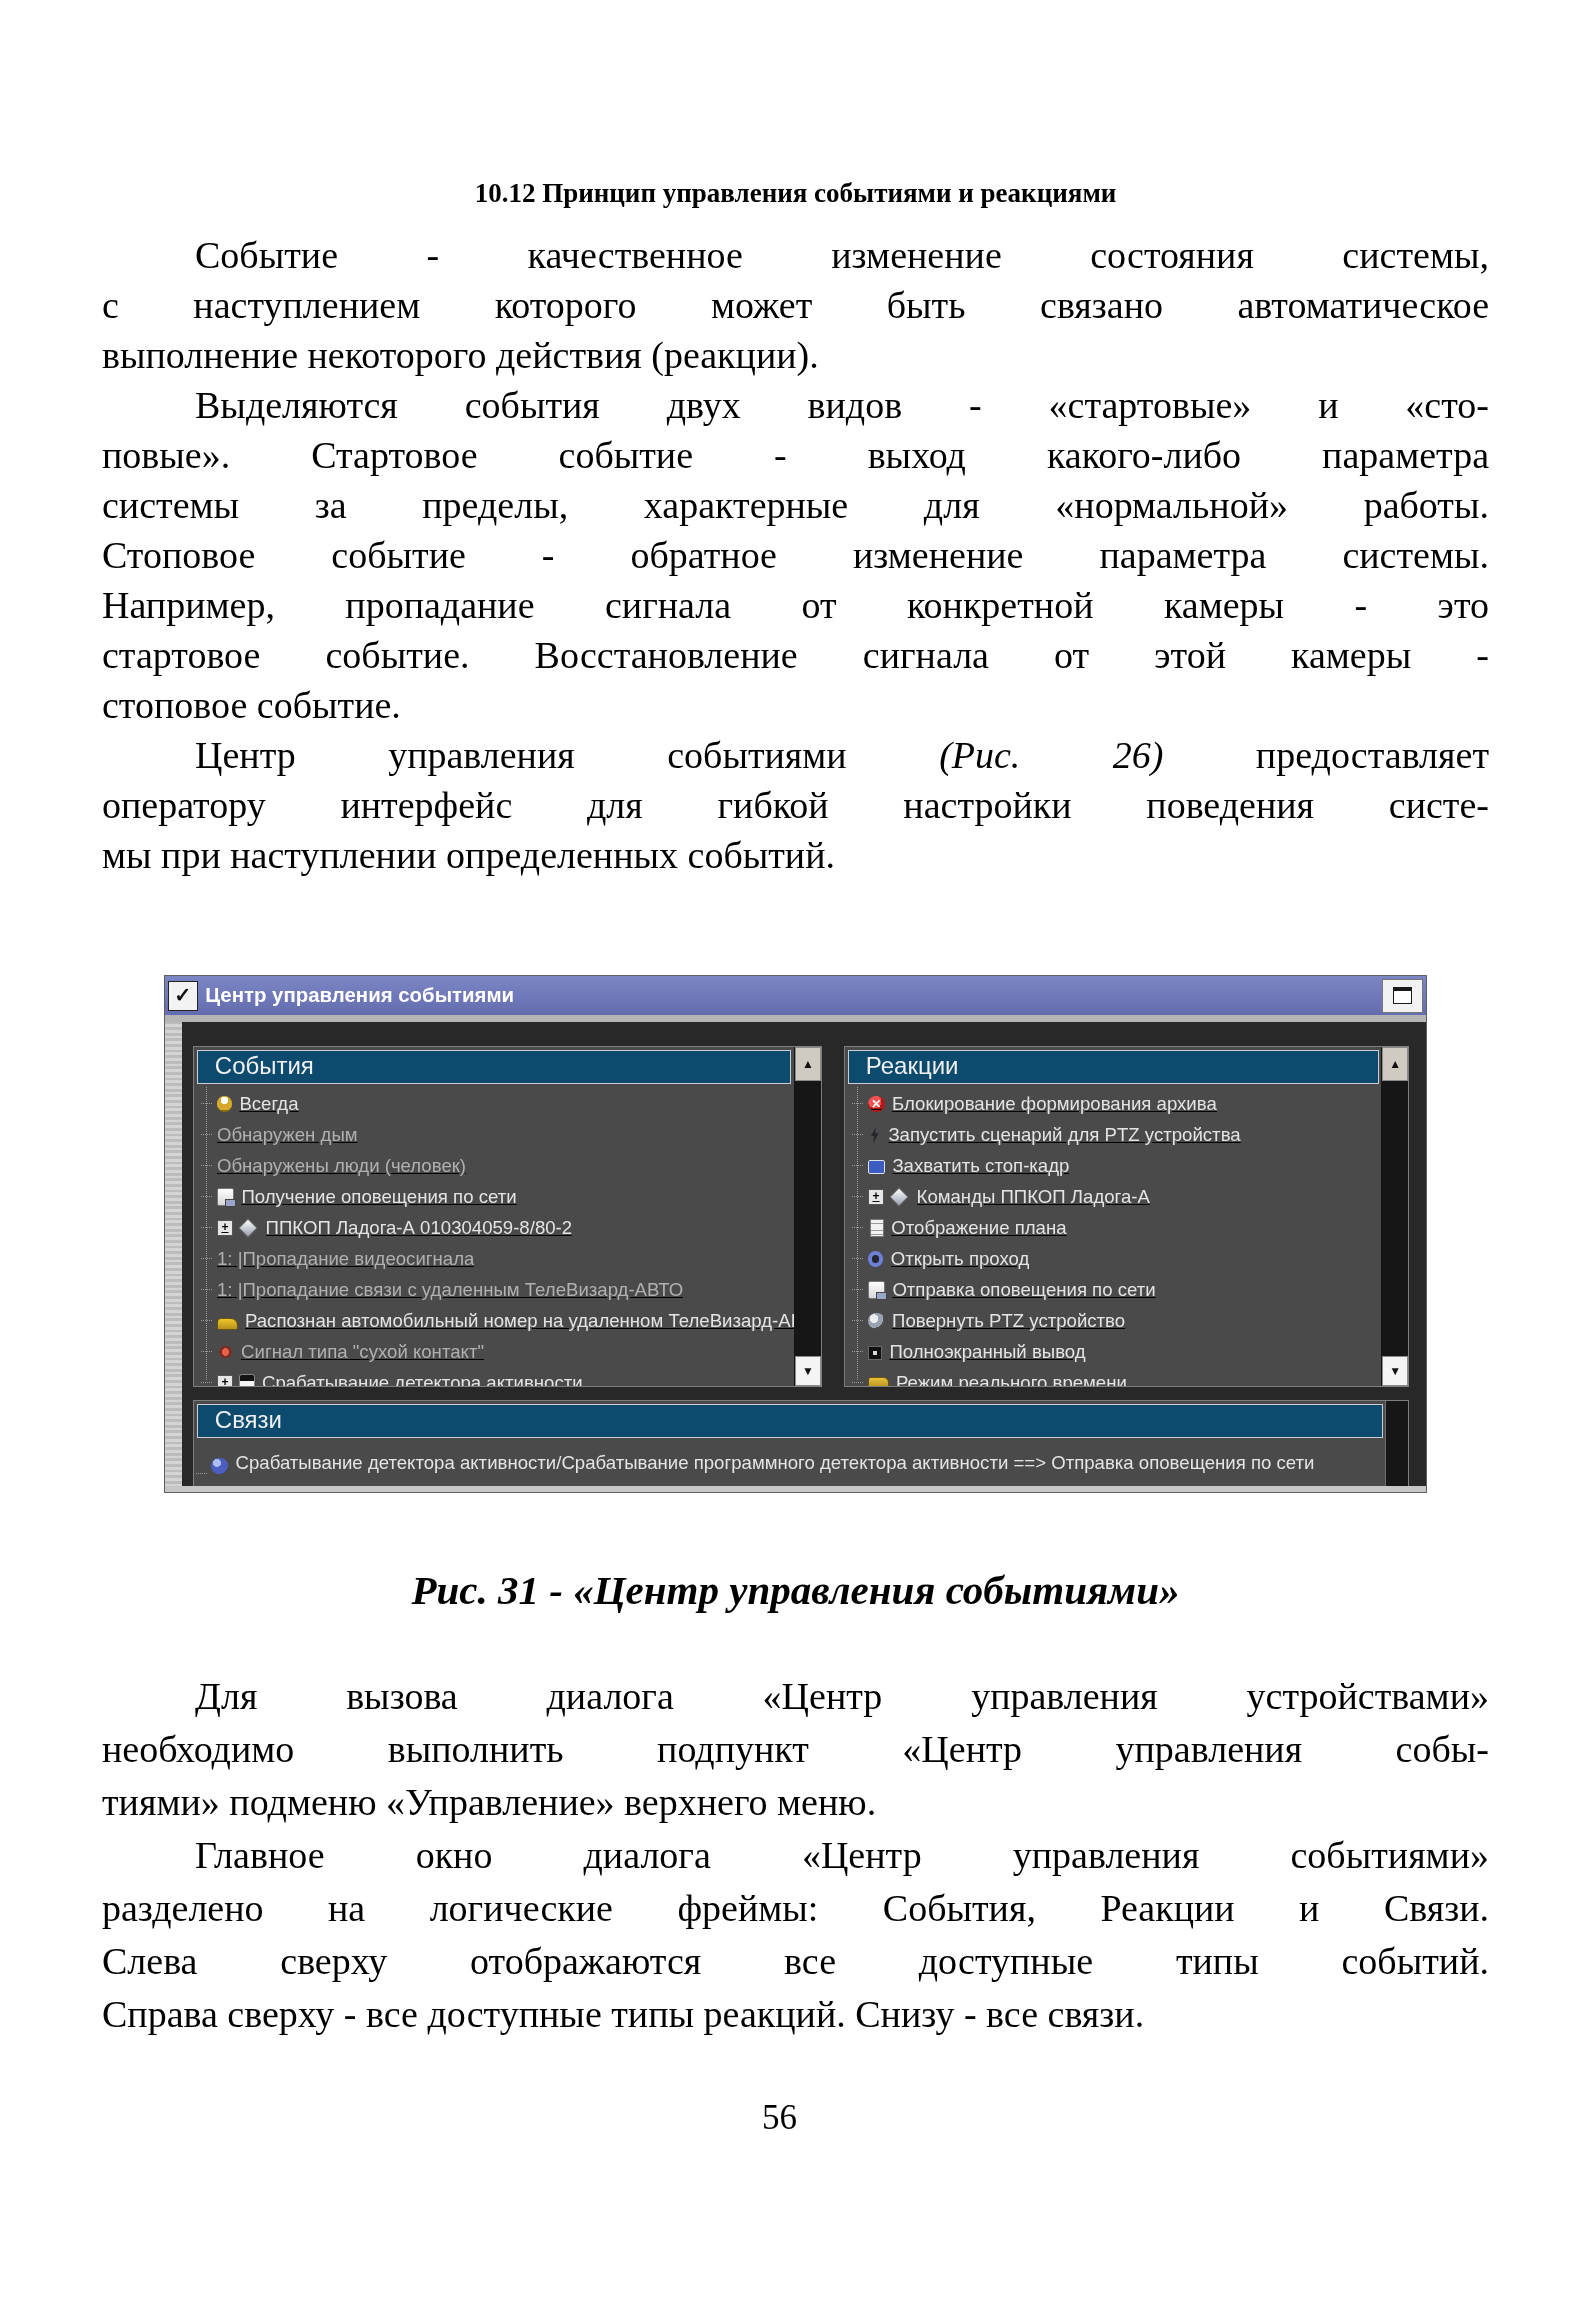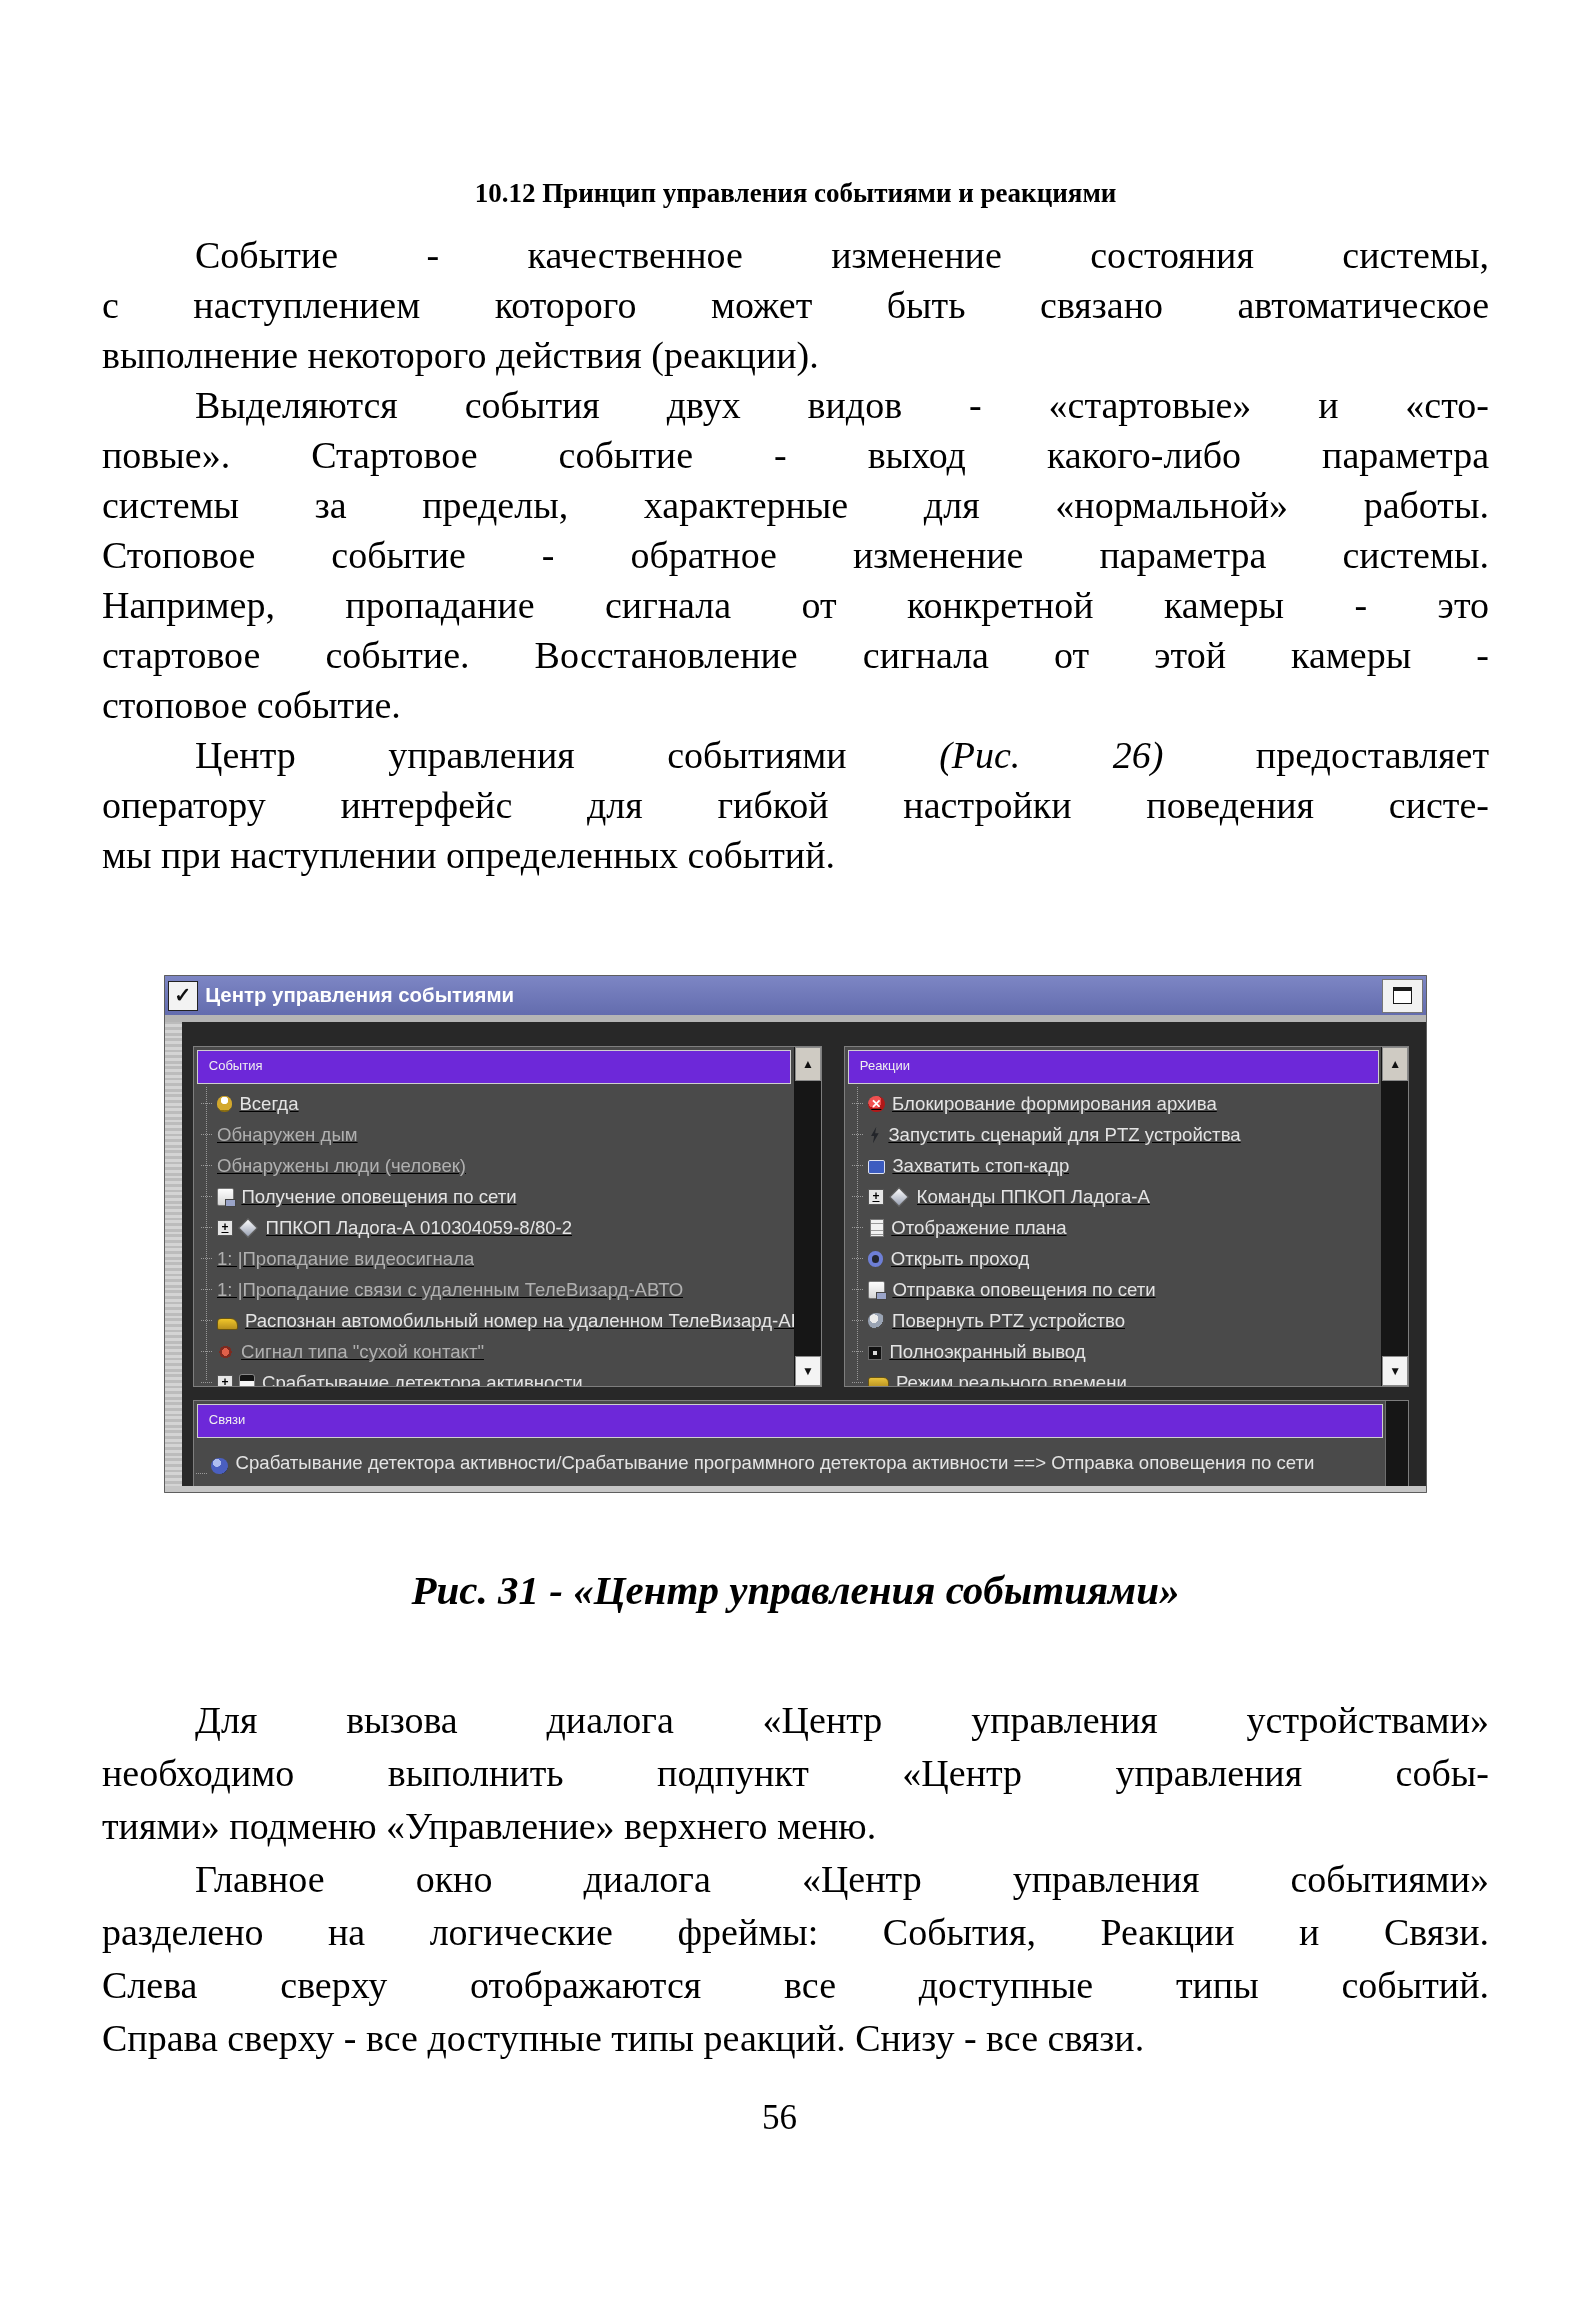--- a/index.html
+++ b/index.html
@@ -4,21 +4,21 @@
 <style>
   html,body{margin:0;padding:0;background:#ffffff;}
   .page{position:relative;width:1589px;height:2299px;background:#ffffff;
         font-family:"Liberation Serif",serif;color:#000;overflow:hidden;}
 
   
   .doc-title{position:absolute;left:102px;width:1387px;top:178px;
              font-size:27px;font-weight:bold;text-align:center;white-space:nowrap;}
   .textblock{position:absolute;left:102px;width:1387px;font-size:38px;}
   #upper-text{top:230px;}
-  #lower-text{top:1670px;margin-top:24px;}
+  #lower-text{top:1670px;}
   .line{height:50px;line-height:50px;text-align:justify;text-align-last:justify;white-space:nowrap;}
   #lower-text .line{height:53px;line-height:53px;}
   .line.first{text-indent:93px;}
   .line.last{text-align-last:left;}
   .it{font-style:italic;}
   .caption{position:absolute;left:102px;width:1387px;top:1566px;text-align:center;
            font-size:41px;font-weight:bold;font-style:italic;white-space:nowrap;}
   .page-number{position:absolute;left:86px;width:1387px;top:2098px;text-align:center;font-size:35px;}
 
   
@@ -38,22 +38,22 @@
   .win-body{position:absolute;left:0;top:46px;right:0;bottom:0;background:#282828;overflow:hidden;}
   .left-frame{position:absolute;left:0;top:0;bottom:0;width:16.7px;
               background:repeating-linear-gradient(0deg,#d4d4d4 0 2.8px,#bcbcbc 2.8px 5.6px);}
   .bottom-frame{position:absolute;left:0;bottom:0;right:0;height:5.6px;background:#c6c6c6;z-index:5;}
 
   .panels-top{position:absolute;left:28px;top:24px;right:16.7px;height:341px;display:flex;gap:22px;}
   .panel{display:flex;background:#4a4a4a;border:0.9px solid #7e7e7e;}
   .panel.events{width:627px;flex:none;}
   .panel.reactions{flex:1;}
   .panel-main{flex:1;display:flex;flex-direction:column;min-width:0;}
-  .panel-header{height:32px;flex:none;background:#6d28d9;border:0.9px solid #cfcfcf;margin:2.8px;
-                color:#f0f0f0;font-size:13px;line-height:30px;padding-left:11px;white-space:nowrap;overflow:hidden;}
+  .panel-header{height:32px;flex:none;background:#0c4a6e;border:0.9px solid #cfcfcf;margin:2.8px;
+                color:#f0f0f0;font-size:24px;line-height:30px;padding-left:17px;white-space:nowrap;overflow:hidden;}
   .tree{flex:1;overflow:hidden;position:relative;padding-top:1.9px;}
   .tree::before{content:"";position:absolute;left:12px;top:0;bottom:5.6px;border-left:0.9px dotted #9a9a9a;}
 
   .trow{display:flex;align-items:center;height:31px;padding-left:7.4px;white-space:nowrap;text-decoration:underline;}
   .dash{width:11px;border-top:0.9px dotted #9a9a9a;margin-right:4.6px;flex:none;}
   .expander{width:14px;height:14px;flex:none;background:#e6e6e6;border:0.9px solid #555;color:#000;
             font-size:12px;line-height:13px;text-align:center;margin-right:5.6px;font-weight:bold;}
   .tlabel{color:#e4e4e4;font-size:18.6px;overflow:hidden;text-overflow:clip;}
   .tlabel.dim{color:#b0b0b0;}
 

